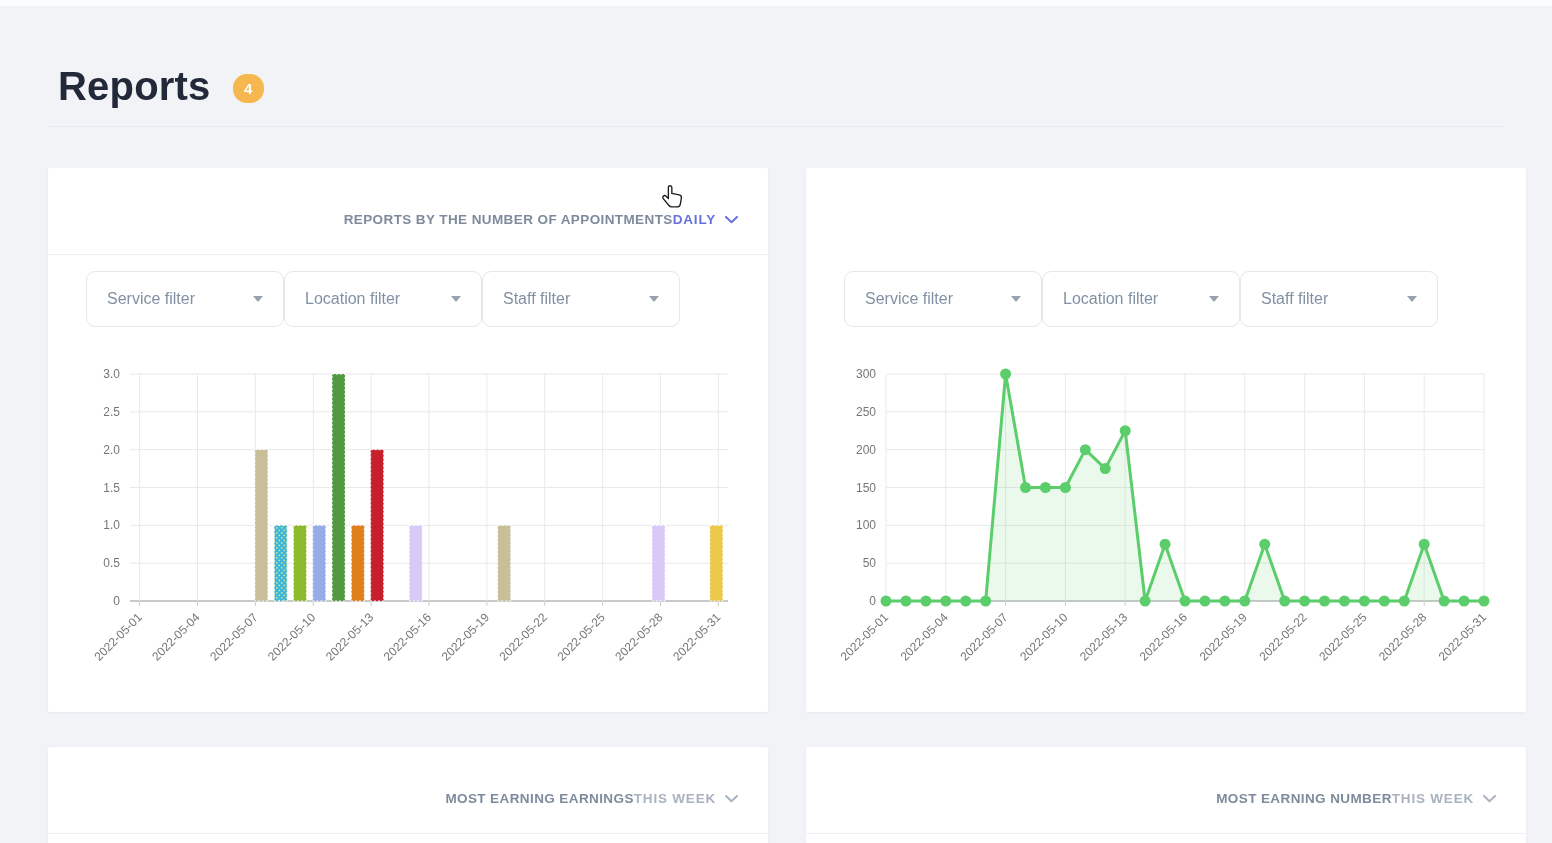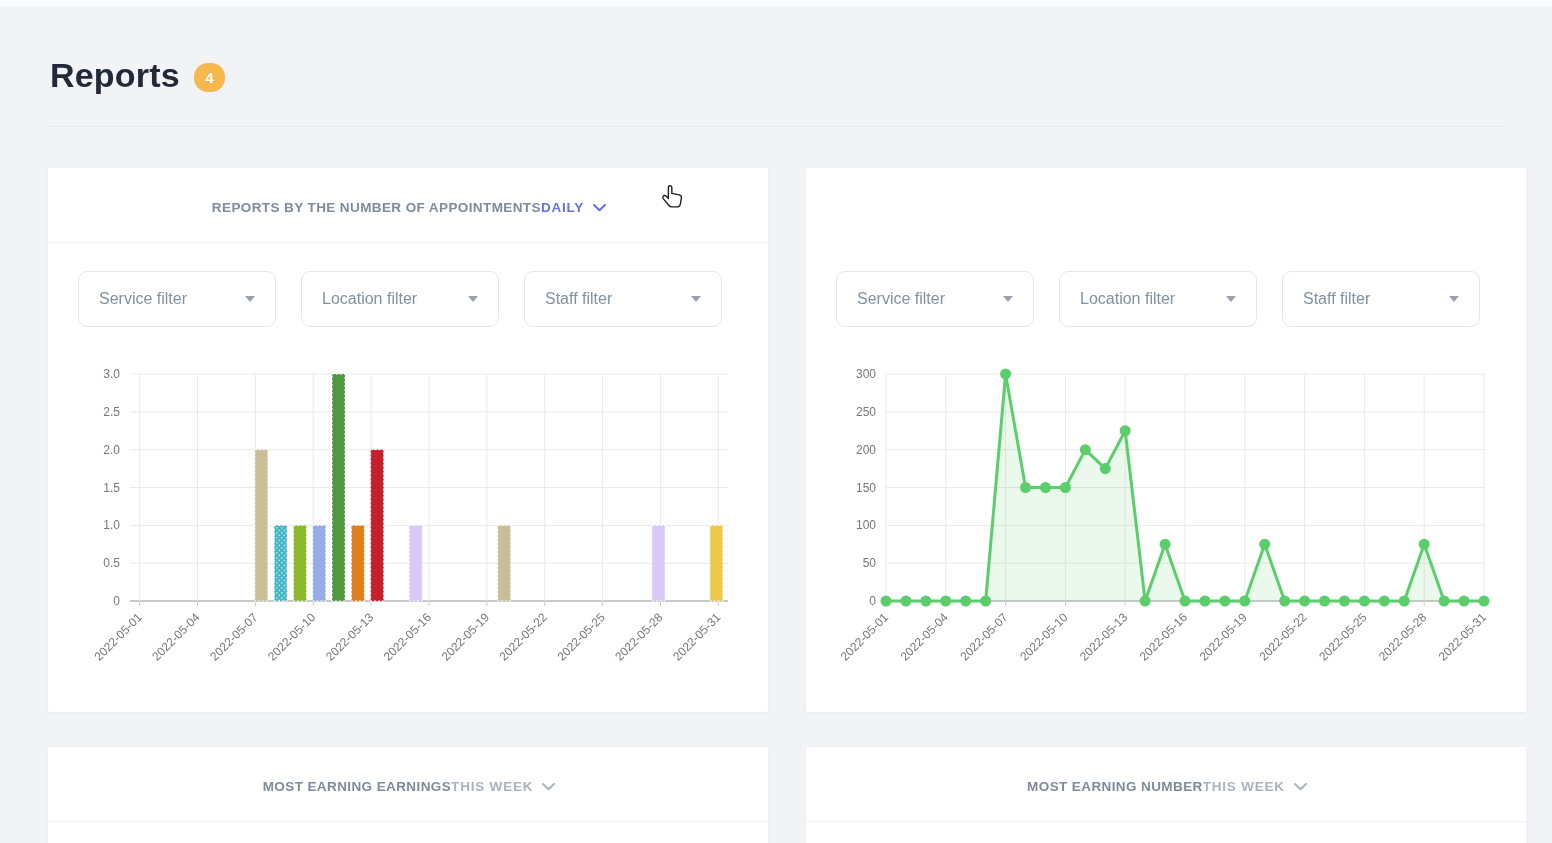--- a/index.html
+++ b/index.html
@@ -3,42 +3,42 @@
 <meta charset="utf-8">
 <style>
   html,body{margin:0;padding:0}
   body{
     width:1552px;height:843px;overflow:hidden;position:relative;
     background:#f1f3f7;
     font-family:"Liberation Sans", sans-serif;
   }
   .topstrip{position:absolute;top:0;left:0;width:1552px;height:6px;background:#fbfcfe}
   .title-row{position:absolute;top:56px;left:50px;display:flex;align-items:center}
-  .page-title{font-size:34px;font-weight:600;color:#222a39;letter-spacing:.2px;margin:0}
+  .page-title{font-size:40px;font-weight:600;color:#222a39;letter-spacing:.2px;margin:8px}
   .badge{background:#f6b74e;color:#fff;min-width:31px;height:29px;border-radius:14px;
     display:flex;align-items:center;justify-content:center;font-size:15px;font-weight:700;
     margin-left:14px;margin-top:4px;padding:0 4px;box-sizing:border-box}
   .title-divider{position:absolute;top:126px;left:48px;width:1456px;height:1px;background:#e6e9ef}
 
   .card{position:absolute;background:#fff;border-radius:2px;box-shadow:0 1px 3px rgba(25,39,70,.05)}
   #card-appointments{left:48px;top:168px;width:720px;height:544px}
   #card-earnings{left:806px;top:168px;width:720px;height:544px}
   #card-locations{left:48px;top:747px;width:720px;height:150px}
   #card-staffs{left:806px;top:747px;width:720px;height:150px}
 
-  .card-head{height:70px;display:flex;align-items:center;justify-content:center;
-    padding:4px 30px 0 32px;border-bottom:1px solid #edf0f5}
+  .card-head{height:70px;display:flex;align-items:center;justify-content:flex-end;
+    padding:16px 30px 0 32px;border-bottom:1px solid #edf0f5}
   .card-title{font-size:13.5px;font-weight:700;color:#7e8b9d;letter-spacing:.4px}
   .period{display:flex;align-items:center;gap:9px;font-size:13.5px;font-weight:700;
     letter-spacing:.8px;cursor:pointer;user-select:none}
   .period.gray{color:#a9b3c0}
   .period.blue{color:#6472e0}
   .period svg{display:block;margin-top:1px}
 
-  .filters{position:absolute;top:103px;left:30px;display:flex;gap:25px}
+  .filters{position:absolute;top:103px;left:38px;display:flex;}
   .select{width:198px;height:56px;border:1px solid #e3e7ec;border-radius:9px;background:#fff;
     display:flex;align-items:center;justify-content:space-between;padding:0 20px;
     box-sizing:border-box;color:#8191a3;font-size:16px;cursor:pointer}
   .caret{width:0;height:0;border-left:5px solid transparent;border-right:5px solid transparent;
     border-top:6px solid #98a1ad}
 
   .chart-wrap{position:absolute;left:0;top:196px;width:720px;height:348px}
   .tick{font-size:12px;fill:#767676;font-family:"Liberation Sans", sans-serif}
 
   #cursor{position:absolute;left:661px;top:184px;z-index:20;pointer-events:none}

